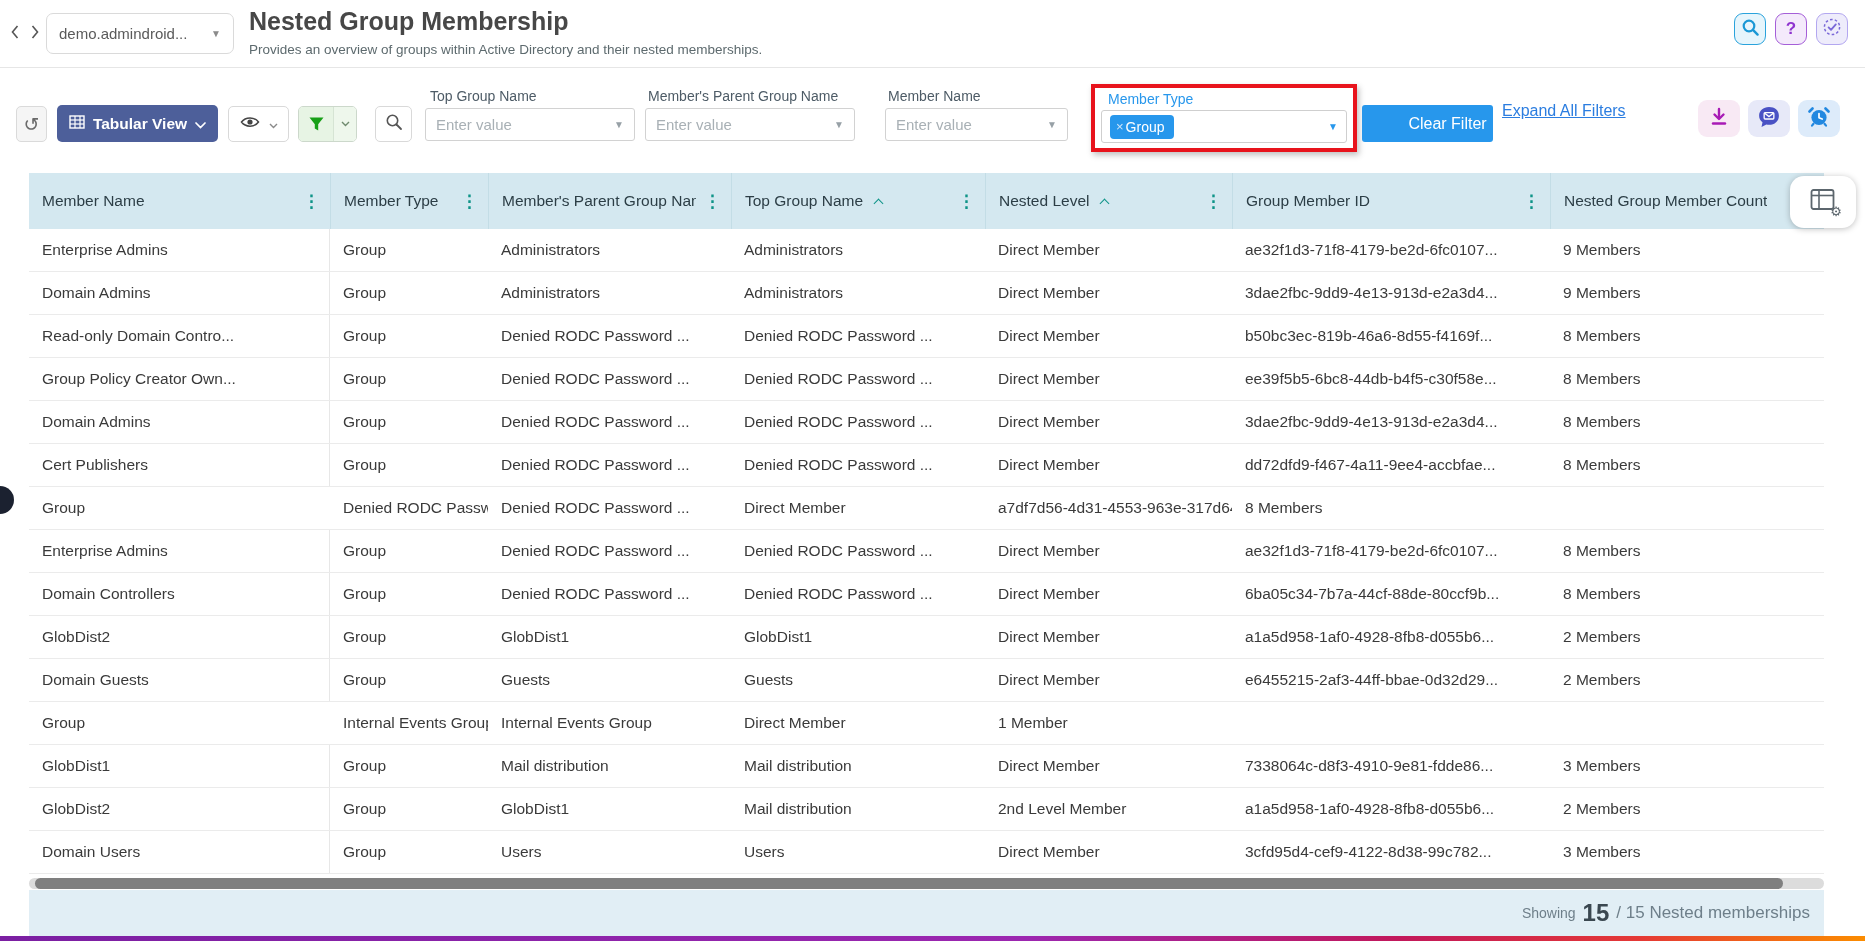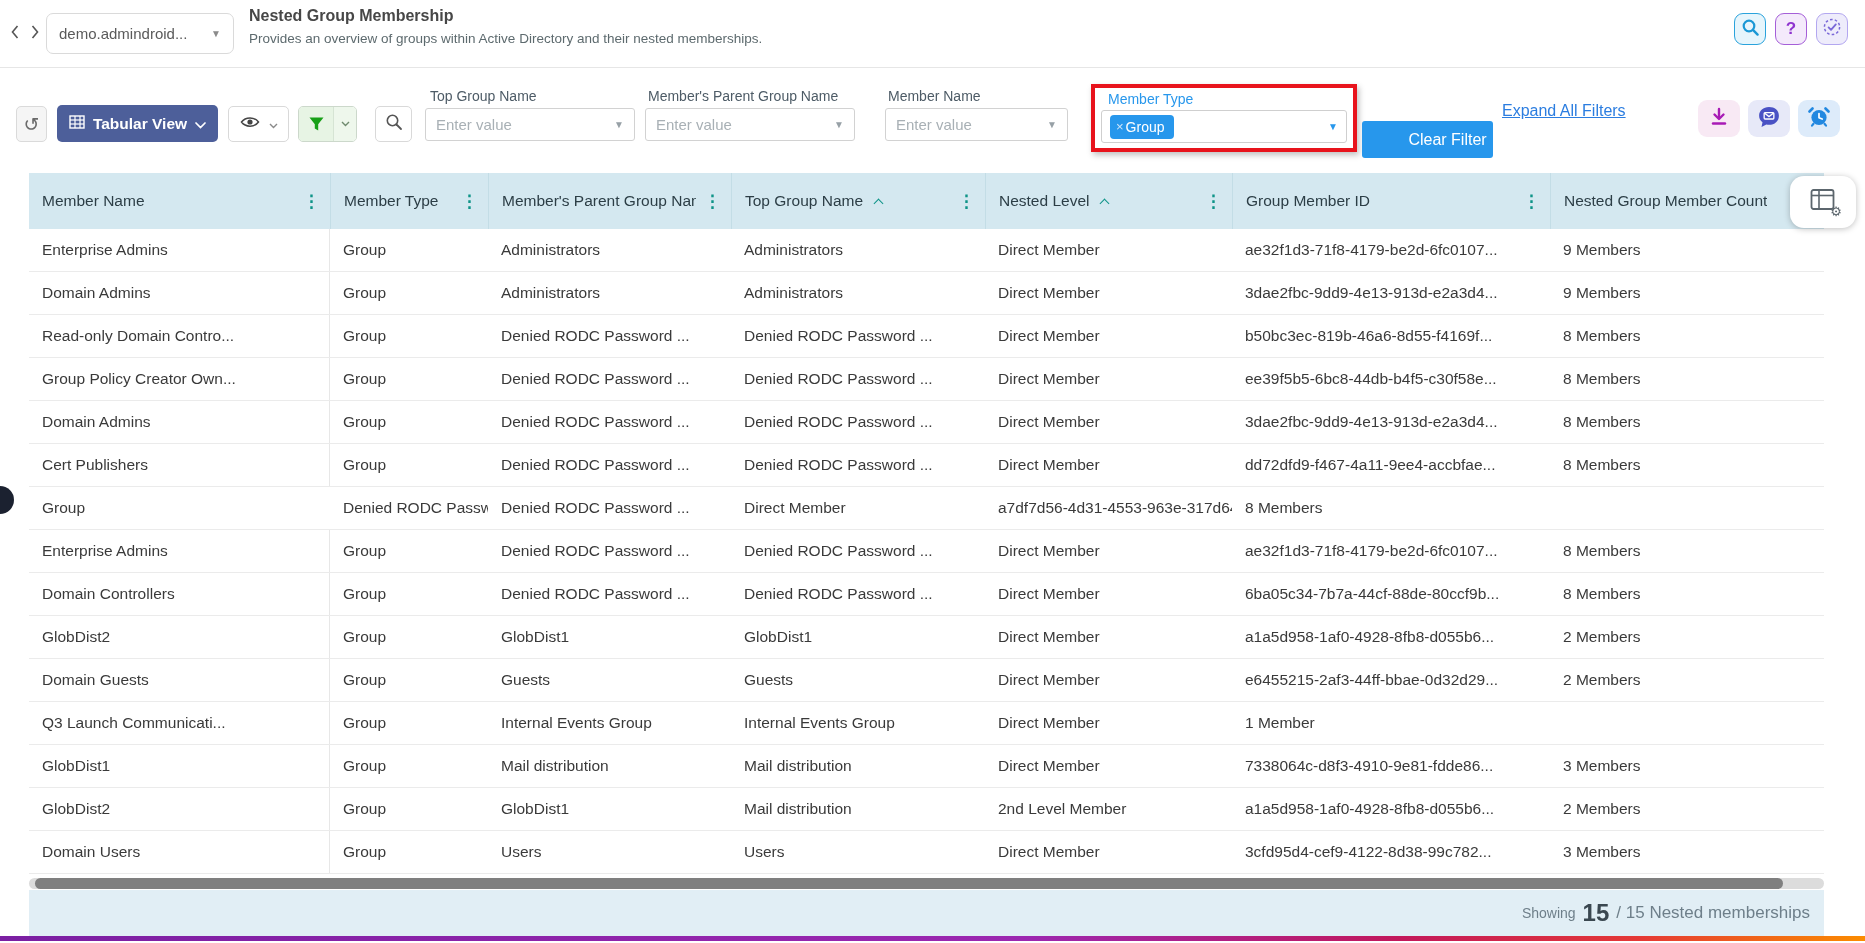--- a/index.html
+++ b/index.html
@@ -11,21 +11,21 @@
   .topbar  { position:absolute; left:0; top:0; width:100%; height:68px; background:#fff;
              border-bottom:1px solid #e6e6e6; }
   .navchev { position:absolute; top:22px; width:18px; height:20px; display:flex;
              align-items:center; justify-content:center; color:#555; cursor:pointer; }
   .nav-back{ left:6px; } .nav-fwd{ left:26px; }
   .tenant  { position:absolute; left:46px; top:13px; width:188px; height:41px;
              border:1px solid #dadada; border-radius:7px; display:flex; align-items:center;
              padding:0 12px; color:#5a5a5a; font-size:15px; cursor:pointer; background:#fff; }
   .tenant .caret { margin-left:auto; color:#8b8b8b; font-size:10px; }
   .title-block { position:absolute; left:249px; top:7px; }
-  .page-title  { font-size:16px; font-weight:bold; color:#474747; }
+  .page-title  { font-size:25px; font-weight:bold; color:#474747; }
   .page-sub    { font-size:13.5px; color:#5d6a6e; margin-top:6px; }
   .tb-btn { position:absolute; top:13px; width:32px; height:32px; border-radius:9px;
             display:flex; align-items:center; justify-content:center; cursor:pointer; }
   .tb-search { left:1734px; background:#e6f5fc; border:1.6px solid #2aa3dc; }
   .tb-help   { left:1775px; background:#f4eafb; border:1.6px solid #a55fd8;
                color:#8f34cf; font-size:17px; font-weight:bold; }
   .tb-check  { left:1816px; background:#eeecfb; border:1.6px solid #b3a7f0; }
 
   
   .btn-refresh { position:absolute; left:16px; top:106px; width:31px; height:36px;
@@ -63,21 +63,21 @@
              box-shadow:2px 3px 6px rgba(0,0,0,0.25); }
   .red-box .mt-label { position:absolute; left:13px; top:3px; font-size:14px; color:#2797ec; }
   .mt-input { position:absolute; left:6px; top:22px; width:246px; height:33px;
               border:1px solid #cfcfcf; border-radius:3px; background:#fff;
               display:flex; align-items:center; padding:0 8px; cursor:pointer; }
   .chip { background:#2797ec; color:#fff; border-radius:4px; height:24px;
           display:flex; align-items:center; padding:0 9px 0 6px; font-size:14px; gap:2px; }
   .chip .x { color:#cfe6fb; font-size:13px; cursor:pointer; }
   .mt-input .caret { margin-left:auto; color:#2797ec; font-size:10px; }
 
-  .btn-clear { position:absolute; left:1362px; top:121px; width:131px; height:37px;
+  .btn-clear { position:absolute; left:1362px; top:105px; width:131px; height:37px;
                background:#2797ec; color:#fff; border-radius:3px; display:flex;
                align-items:center; justify-content:center; font-size:16px; cursor:pointer;padding-left:40px; }
   .link-expand { position:absolute; left:1502px; top:102px; font-size:16px;
                  color:#2b7de0; text-decoration:underline; cursor:pointer; }
 
   .act-btn { position:absolute; top:100px; width:42px; height:37px; border-radius:9px;
              display:flex; align-items:center; justify-content:center; cursor:pointer; }
   .act-dl    { left:1698px; background:#f8e9f4; }
   .act-chat  { left:1748px; background:#e7e9f8; }
   .act-alarm { left:1798px; background:#ddebfa; }
@@ -414,21 +414,20 @@
     <div class="tr grid-row">
       <div class="td c0">Domain Guests</div>
       <div class="td c1">Group</div>
       <div class="td c2">Guests</div>
       <div class="td c3">Guests</div>
       <div class="td c4">Direct Member</div>
       <div class="td c5">e6455215-2af3-44ff-bbae-0d32d29...</div>
       <div class="td c6">2 Members</div>
     </div>
     <div class="tr grid-row">
-      <div class="td c0">Q3 Launch Communicati...</div>
       <div class="td c1">Group</div>
       <div class="td c2">Internal Events Group</div>
       <div class="td c3">Internal Events Group</div>
       <div class="td c4">Direct Member</div>
       <div class="td c6">1 Member</div>
     </div>
     <div class="tr grid-row">
       <div class="td c0">GlobDist1</div>
       <div class="td c1">Group</div>
       <div class="td c2">Mail distribution</div>

